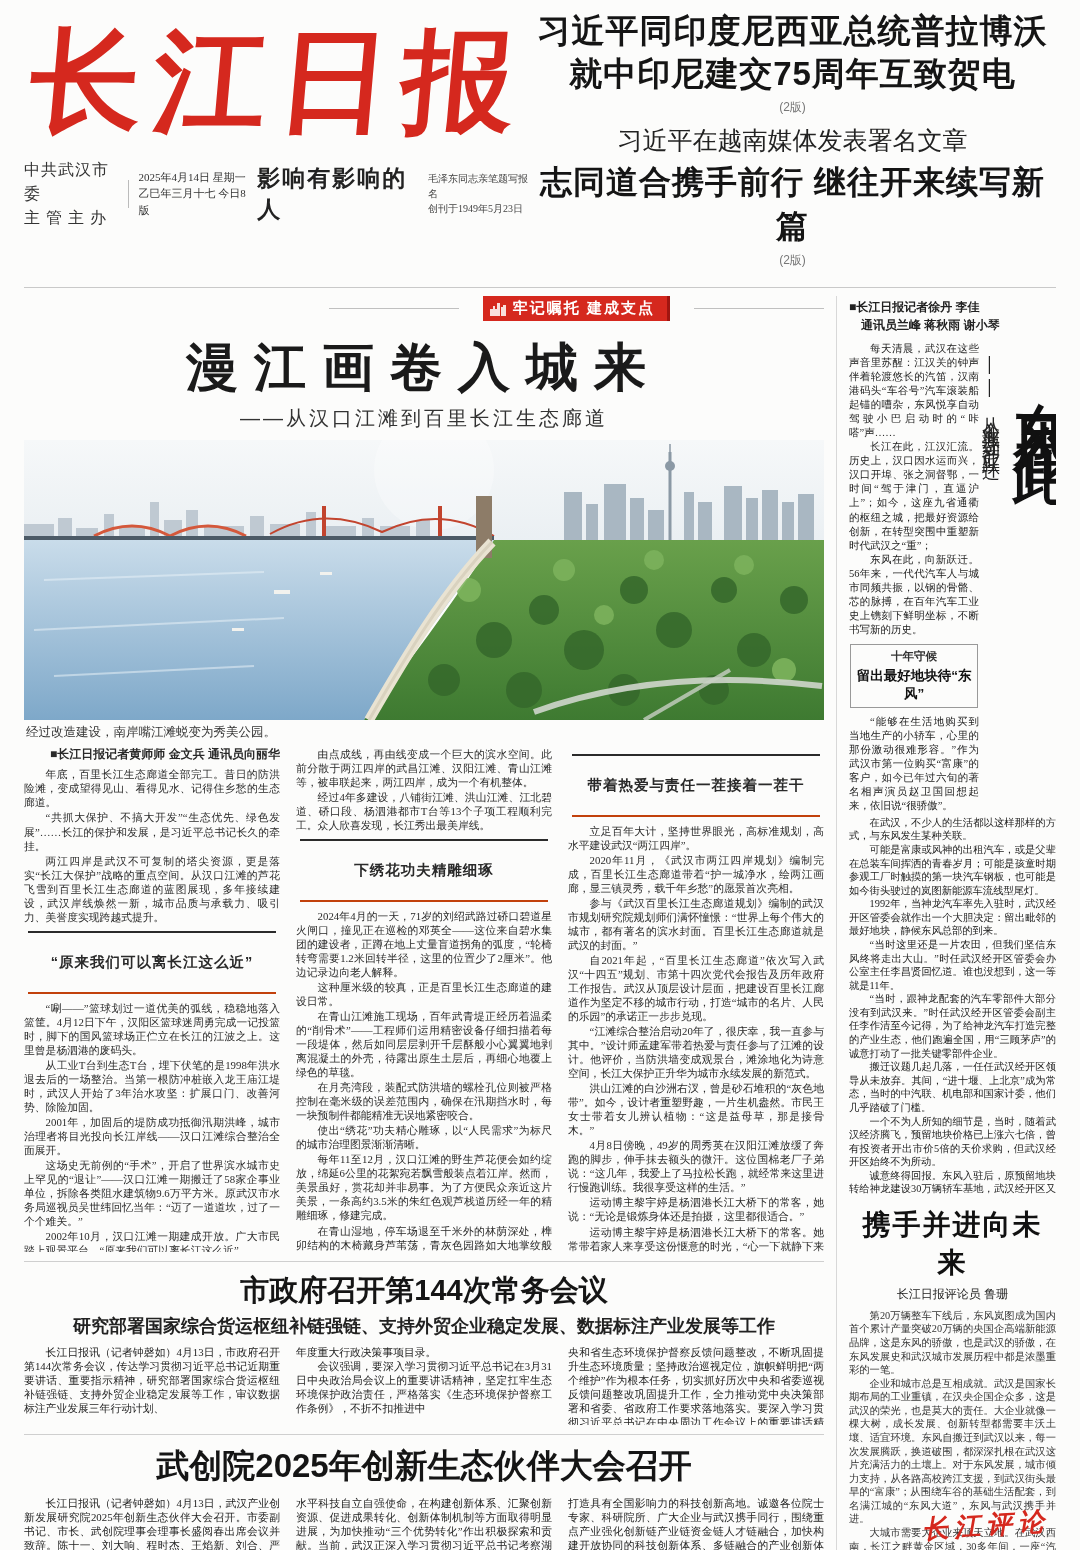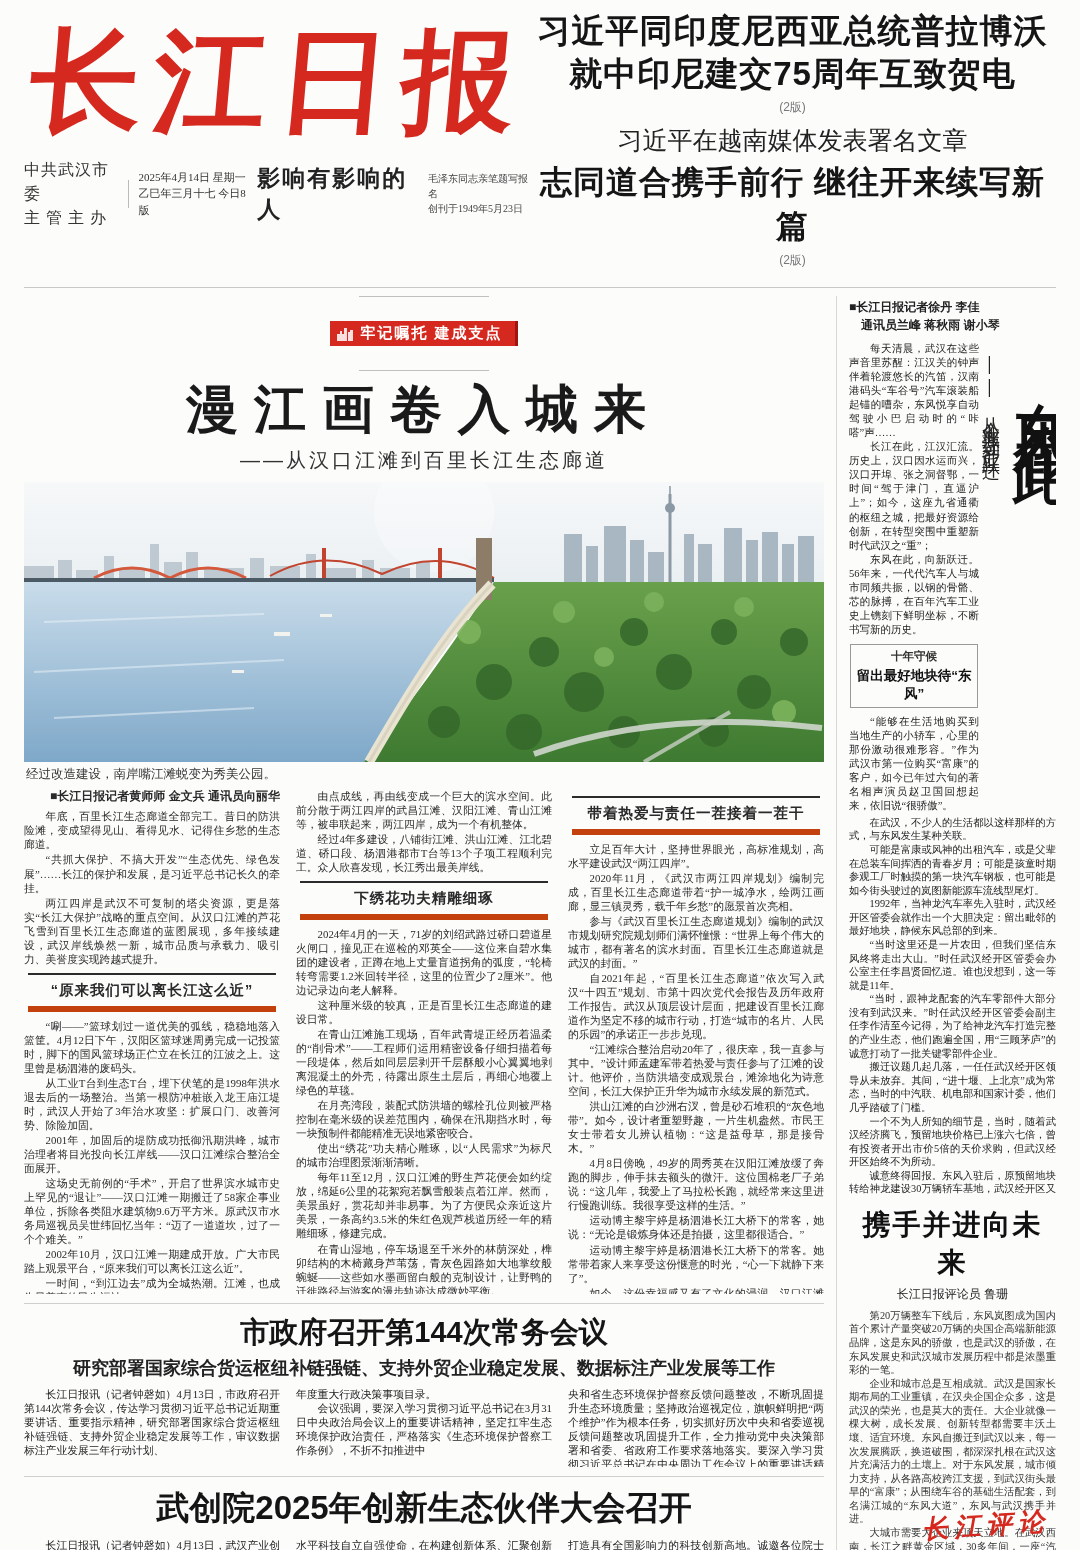--- a/index.html
+++ b/index.html
@@ -24,40 +24,40 @@
   .tn-ref{font-size:12px;color:#777;margin:3px 0 8px;}
   .tn-kicker{font-size:25px;color:#222;margin:2px 0 4px;font-weight:400;}
   .tn-h2{font-size:32px;font-weight:900;color:#151515;letter-spacing:1px;}
   .rule{height:1px;background:#c9c9c9;margin:10px 0 8px;}
   
   .content-row{display:flex;height:1255px;}
   .left-zone{width:800px;flex:none;height:1255px;overflow:hidden;}
   .right-zone{flex:1;margin-left:12px;border-left:1px solid #d8d8d8;padding-left:12px;
         height:1255px;overflow:hidden;position:relative;}
   
-  .badge-row{display:flex;align-items:center;justify-content:center;gap:24px;flex-direction:column;}
+  .badge-row{display:flex;align-items:center;justify-content:flex-end;gap:24px;}
   .badge-line{height:1px;background:#c0c0c0;width:130px;}
   .badge{background:#d5281e;color:#fff;font-family:"Liberation Sans",sans-serif;
         font-weight:bold;font-size:15px;letter-spacing:2px;padding:3px 12px 3px 6px;
         display:flex;align-items:center;gap:6px;border-right:3px solid #a01510;}
   .ma-title{text-align:center;font-family:"Liberation Sans",sans-serif;font-weight:900;
-        font-size:52px;letter-spacing:16px;color:#1a1a1a;margin:4px 0 0;}
+        font-size:52px;letter-spacing:16px;color:#1a1a1a;margin:12px 0 0;}
   .ma-subtitle{text-align:center;font-family:"Liberation Sans",sans-serif;font-size:20px;
         letter-spacing:3px;color:#333;margin:2px 0 8px;}
   figure{margin:0;}
   .photo-svg{display:block;width:100%;height:280px;}
   .ma-caption{font-size:12.5px;color:#333;padding:4px 2px 6px;}
   .ma-cols{display:flex;gap:16px;height:505px;overflow:hidden;text-align:justify;}
   .ma-col{flex:1;font-size:10.8px;line-height:1.3;color:#2a2a2a;}
   .ma-col p{margin:0 0 1px;text-indent:2em;}
   .ma-byline{font-family:"Liberation Sans",sans-serif;font-weight:bold;font-size:12px;
         text-align:right;margin:0 0 5px;}
   .col-subhead{font-family:"Liberation Sans",sans-serif;font-weight:bold;font-size:14.5px;
-        text-align:center;margin:7px 4px;padding:6px 0;
-        border-top:2px solid #2b2b2b;border-bottom:6px solid #c2410c;letter-spacing:1px;}
+        text-align:center;margin:7px 4px;padding:20px 0;
+        border-top:2px solid #2b2b2b;border-bottom:2px solid #c2410c;letter-spacing:1px;}
   .noindent{text-indent:0 !important;}
   .h-rule{height:1px;background:#cfcfcf;margin:9px 0;}
   
   .ga-title{text-align:center;font-family:"Liberation Sans",sans-serif;font-weight:900;
         font-size:29px;margin:0;color:#151515;}
   .ga-subtitle{text-align:center;font-family:"Liberation Sans",sans-serif;font-weight:bold;
         font-size:18px;margin:3px 0 7px;color:#222;}
   .cols3{display:flex;gap:16px;font-size:10.8px;line-height:1.3;text-align:justify;overflow:hidden;}
   .cols3 .c{flex:1;}
   .cols3 p{margin:0;text-indent:2em;}

